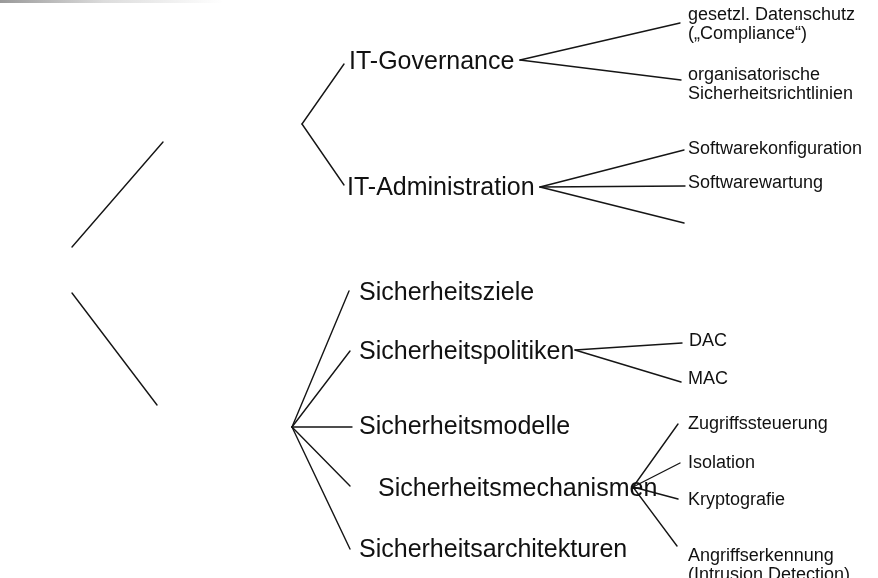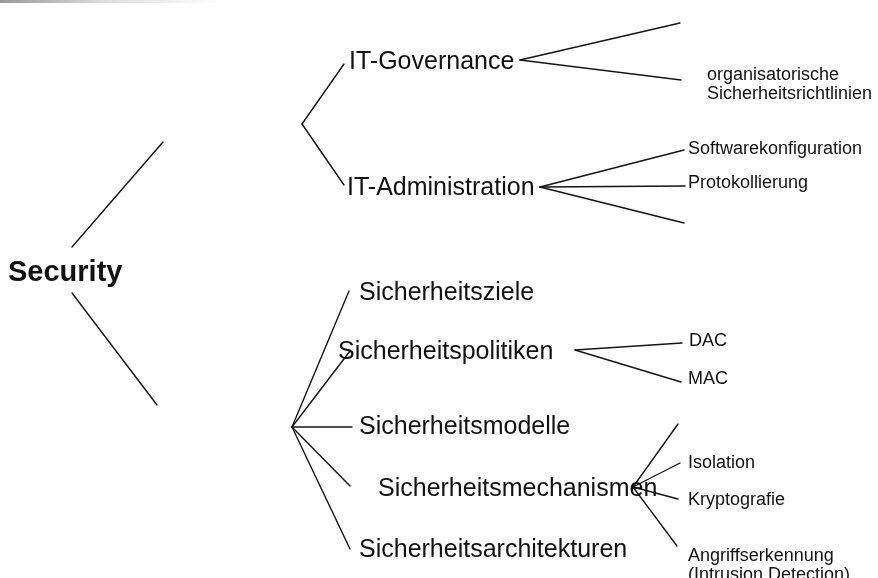--- a/index.html
+++ b/index.html
@@ -40,26 +40,26 @@
     font-size: 18px;
     line-height: 19px;
   }
   
   [data-name="node-security"]                 { left: 8px;   top: 256px; }
   [data-name="node-security-management"]      { left: 38px;  top: 107px; }
   [data-name="node-security-engineering"]     { left: 38px;  top: 407px; }
   [data-name="node-it-governance"]            { left: 349px; top: 47px;  }
   [data-name="node-it-administration"]        { left: 347px; top: 173px; }
   [data-name="node-sicherheitsziele"]         { left: 359px; top: 278px; }
-  [data-name="node-sicherheitspolitiken"]     { left: 338px; top: 337px; }
+  [data-name="node-sicherheitspolitiken"]     { left: 359px; top: 337px; }
   [data-name="node-sicherheitsmodelle"]       { left: 359px; top: 412px; }
   [data-name="node-sicherheitsmechanismen"]   { left: 378px; top: 474px; }
   [data-name="node-sicherheitsarchitekturen"] { left: 359px; top: 535px; }
   [data-name="node-gesetzl-datenschutz"]      { left: 688px; top: 5px;   }
-  [data-name="node-org-richtlinien"]          { left: 688px; top: 65px; margin-left: 19px;  }
+  [data-name="node-org-richtlinien"]          { left: 688px; top: 65px;  }
   [data-name="node-softwarekonfiguration"]    { left: 688px; top: 139px; }
   [data-name="node-softwarewartung"]          { left: 688px; top: 173px; }
   [data-name="node-protokollierung"]          { left: 688px; top: 207px; }
   [data-name="node-dac"]                      { left: 689px; top: 331px; }
   [data-name="node-mac"]                      { left: 688px; top: 369px; }
   [data-name="node-zugriffssteuerung"]        { left: 688px; top: 414px; }
   [data-name="node-isolation"]                { left: 688px; top: 453px; }
   [data-name="node-kryptografie"]             { left: 688px; top: 490px; }
   [data-name="node-angriffserkennung"]        { left: 688px; top: 546px; }
   [data-name="top-edge-artifact"] {
@@ -92,39 +92,41 @@
     <line data-name="edge-engineering-mechanismen" x1="292" y1="427" x2="350" y2="486"></line>
     <line data-name="edge-engineering-architekturen" x1="292" y1="427" x2="350" y2="549"></line>
     <line data-name="edge-politiken-dac" x1="575" y1="350" x2="682" y2="343"></line>
     <line data-name="edge-politiken-mac" x1="575" y1="350" x2="681" y2="382"></line>
     <line data-name="edge-mechanismen-zugriff" x1="633" y1="487" x2="678" y2="424"></line>
     <line data-name="edge-mechanismen-isolation" x1="633" y1="487" x2="680" y2="463"></line>
     <line data-name="edge-mechanismen-kryptografie" x1="633" y1="487" x2="678" y2="499"></line>
     <line data-name="edge-mechanismen-angriff" x1="633" y1="487" x2="677" y2="546"></line>
   </svg>
 
-  <div class="node lvl0" data-name="node-security">Security</div>
 
 
   <div class="node lvl2" data-name="node-it-administration">IT-Administration</div>
   <div class="node lvl2" data-name="node-it-governance">IT-Governance</div>
 
   <div class="node lvl2" data-name="node-sicherheitsziele">Sicherheitsziele</div>
   <div class="node lvl2" data-name="node-sicherheitspolitiken">Sicherheitspolitiken</div>
   <div class="node lvl2" data-name="node-sicherheitsmodelle">Sicherheitsmodelle</div>
   <div class="node lvl2" data-name="node-sicherheitsmechanismen">Sicherheitsmechanismen</div>
   <div class="node lvl2" data-name="node-sicherheitsarchitekturen">Sicherheitsarchitekturen</div>
 
+  <div class="node leaf" data-name="node-gesetzl-datenschutz">gesetzl. Datenschutz
+(„Compliance“)</div>
   <div class="node leaf" data-name="node-org-richtlinien">organisatorische
 Sicherheitsrichtlinien</div>
 
   <div class="node leaf" data-name="node-softwarekonfiguration">Softwarekonfiguration</div>
-  <div class="node leaf" data-name="node-softwarewartung">Protokollierung</div>
+  <div class="node leaf" data-name="node-softwarewartung">Softwarewartung</div>
 
   <div class="node leaf" data-name="node-dac">DAC</div>
   <div class="node leaf" data-name="node-mac">MAC</div>
 
+  <div class="node leaf" data-name="node-zugriffssteuerung">Zugriffssteuerung</div>
   <div class="node leaf" data-name="node-isolation">Isolation</div>
   <div class="node leaf" data-name="node-kryptografie">Kryptografie</div>
   <div class="node leaf" data-name="node-angriffserkennung">Angriffserkennung
 (Intrusion Detection)</div>
 
 </div>
 
 </body></html>

